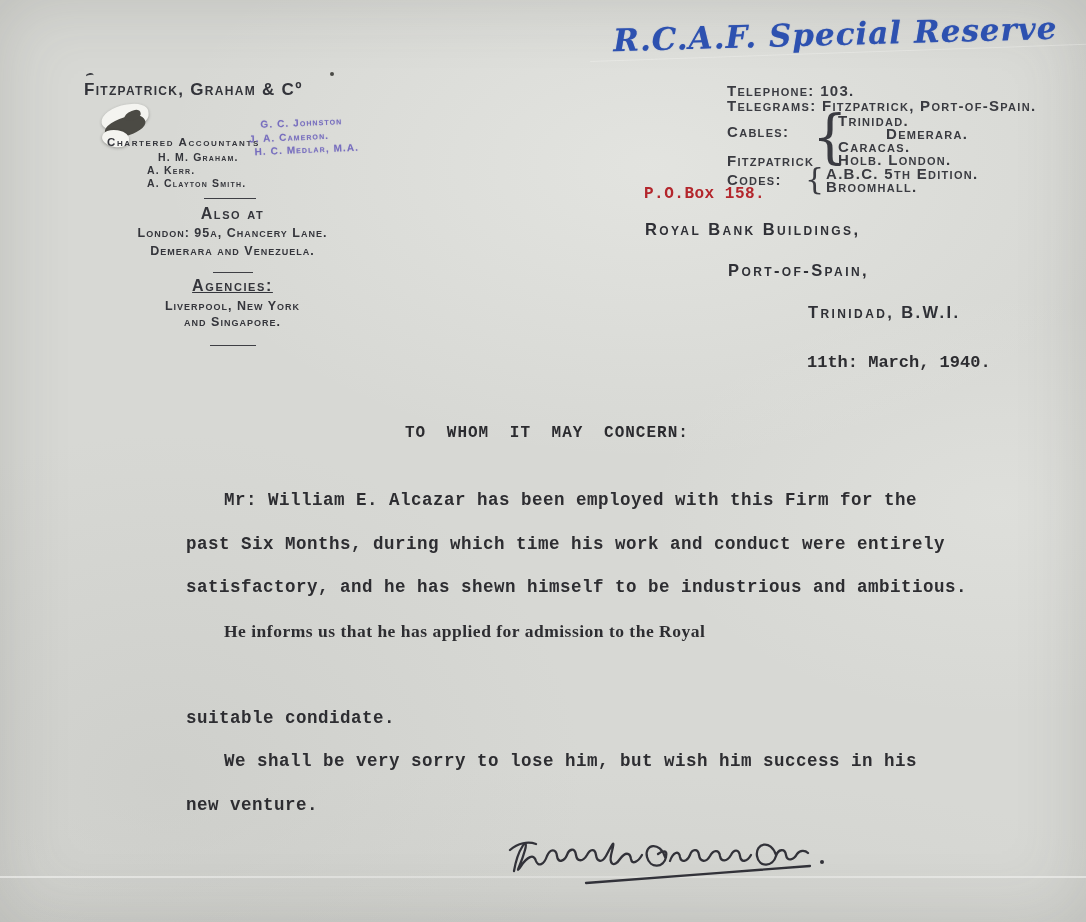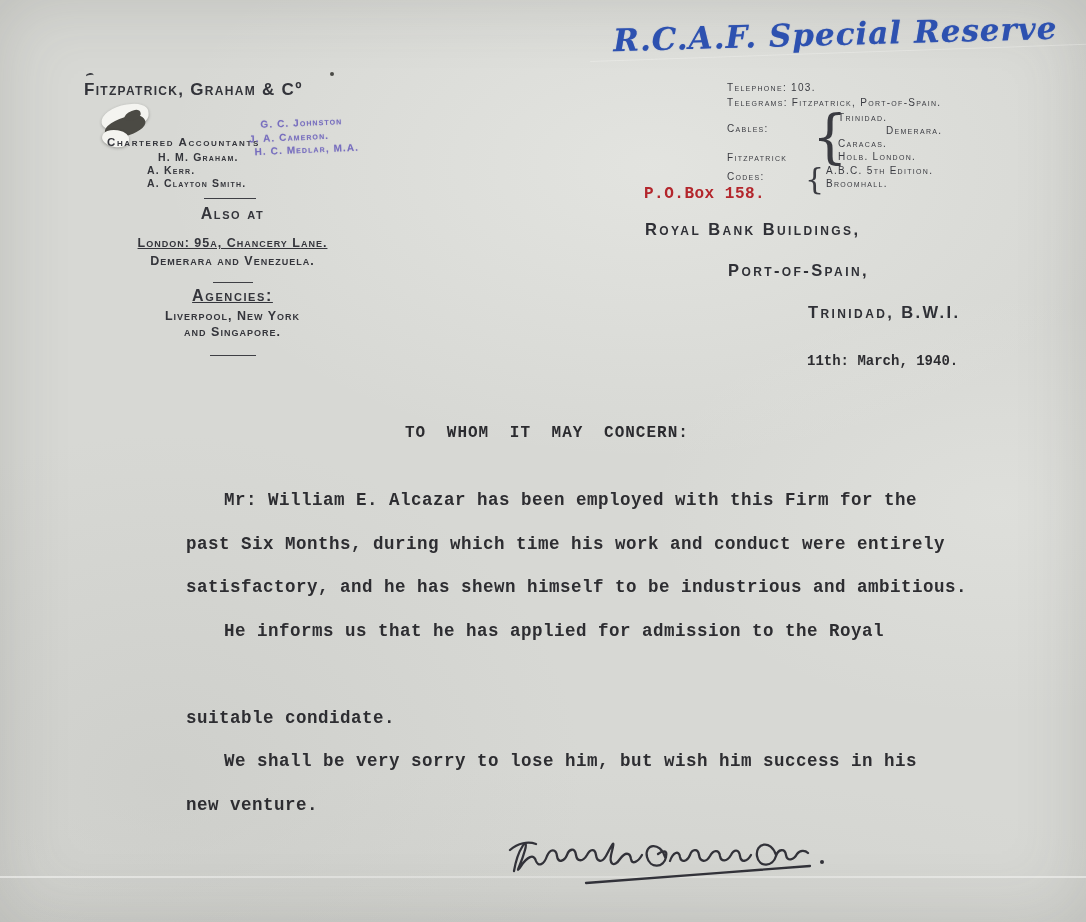--- a/index.html
+++ b/index.html
@@ -32,25 +32,25 @@
   .rule{border-top:1.6px solid #3e3f44;height:0;}
   .leftcenter{width:345px;text-align:center;}
   .leftcenter .small{font-size:16px;letter-spacing:1.6px;font-weight:700;}
   .leftcenter .big{font-size:12.5px;letter-spacing:1px;font-weight:700;}
   .leftcenter .inrule{display:inline-block;border-top:1.6px solid #3e3f44;height:0;}
   .stamp{
     transform:rotate(-2.5deg);color:rgba(114,104,189,.92);
     font-size:10px;letter-spacing:1.1px;font-weight:700;line-height:13.5px;
     text-shadow:0 0 1px rgba(114,104,189,.4);white-space:nowrap;
   }
-  .rh{font-size:10px;letter-spacing:1.3px;font-weight:400;white-space:nowrap;color:#3a3b41;}
+  .rh{font-size:15px;letter-spacing:1.3px;font-weight:700;white-space:nowrap;color:#3a3b41;}
   .brace{font-family:"DejaVu Serif", serif;font-weight:400;color:#3a3b41;}
   .pobox{font-family:"Liberation Mono", monospace;font-weight:700;font-size:16px;color:#b3262c;letter-spacing:.5px;white-space:nowrap;}
   .addr{font-size:16.5px;letter-spacing:2.4px;font-weight:700;color:#2f3036;white-space:nowrap;}
-  .dateline{font-size:14px;white-space:nowrap;}
+  .dateline{font-size:17px;white-space:nowrap;}
   .salutation{font-size:16px;font-weight:700;letter-spacing:1px;word-spacing:10px;white-space:nowrap;color:#2b2b2f;}
   .bodyline{font-size:17.5px;letter-spacing:.5px;white-space:nowrap;}
   .sig{stroke:#26262e;fill:none;stroke-width:2.3;stroke-linecap:round;stroke-linejoin:round;opacity:.93;}
   
   .hole-w{background:#f4f4f0;box-shadow:0 1px 3px rgba(40,40,38,.35);}
   .hole-d{background:#4b4a44;}
   .speck{background:#4a4a46;border-radius:50%;}
   .crease-h{left:0;top:876px;width:1086px;height:2px;
     background:linear-gradient(90deg, rgba(250,250,248,.9), rgba(250,250,248,.45) 55%, rgba(250,250,248,.85));
     opacity:.6;}
@@ -82,21 +82,21 @@
   <div class="abs stamp sc" style="left:249px;top:116px;">
     <div style="margin-left:12px;">G. C. Johnston</div>
     <div>J. A. Cameron.</div>
     <div style="margin-left:5px;">H. C. Medlar, M.A.</div>
   </div>
 
   <div class="abs rule" style="left:204px;top:198px;width:52px;"></div>
 
   <div class="abs leftcenter" style="left:60px;top:205px;">
     <div class="small sc">Also at</div>
-    <div class="big sc" style="margin-top:13px;text-decoration:underline;">London: 95a, Chancery Lane.</div>
+    <div class="big sc" style="margin-top:3px;">London: 95a, Chancery Lane.</div>
     <div class="big sc" style="margin-top:4px;">Demerara and Venezuela.</div>
     <div style="margin-top:1px;"><span class="inrule" style="width:40px;"></span></div>
     <div class="small sc" style="margin-top:0px;text-decoration:underline;">Agencies:</div>
     <div class="big sc" style="margin-top:4px;">Liverpool, New York</div>
     <div class="big sc" style="margin-top:2px;">and Singapore.</div>
     <div style="margin-top:3px;"><span class="inrule" style="width:46px;"></span></div>
   </div>
 
   <div class="abs rh sc" style="left:727px;top:82px;">Telephone: 103.</div>
   <div class="abs rh sc" style="left:727px;top:97px;">Telegrams: Fitzpatrick, Port-of-Spain.</div>
@@ -121,21 +121,21 @@
   <div class="abs addr sc" style="left:808px;top:303px;">Trinidad, B.W.I.</div>
 
   <div class="abs type dateline" style="left:807px;top:353px;">11th: March, 1940.</div>
 
   <div class="abs type salutation" style="left:405px;top:424px;">TO WHOM IT MAY CONCERN:</div>
 
   <div class="abs type bodyline" style="left:224px;top:490px;">Mr: William E. Alcazar has been employed with this Firm for the</div>
   <div class="abs type bodyline" style="left:186px;top:577px;">satisfactory, and he has shewn himself to be industrious and ambitious.</div>
   <div class="abs type bodyline" style="left:186px;top:534px;">past Six Months, during which time his work and conduct were entirely</div>
 
-  <div class="abs type bodyline" style="left:224px;top:621px;">He informs us that he has applied for admission to the Royal</div>
+  <div class="abs type bodyline" style="left:224px;top:621px;font-family:Liberation Serif, serif;">He informs us that he has applied for admission to the Royal</div>
   <div class="abs type bodyline" style="left:186px;top:708px;">suitable condidate.</div>
 
   <div class="abs type bodyline" style="left:224px;top:751px;">We shall be very sorry to lose him, but wish him success in his</div>
   <div class="abs type bodyline" style="left:186px;top:795px;">new venture.</div>
 
   <div class="abs" style="left:498px;top:824px;width:352px;height:66px;" title="Fitzpatrick Graham &amp; Co">
     <svg class="sig" width="352" height="66" viewBox="0 0 352 66">
       <path d="M16,47 C20,24 31,11 27,26 C23,41 16,52 23,42 C29,33 36,29 38,37 C40,43 46,41 49,32 C52,25 58,24 59,32 C60,39 66,38 69,31 C71,25 77,23 78,31 C79,38 85,38 89,31 C92,25 97,24 98,31 C99,38 104,39 108,32 C112,25 118,11 114,27 C110,41 116,44 122,35 C127,28 132,28 133,35 C134,41 140,38 144,31"></path>
       <path d="M12,26 C20,19 30,17 38,20"></path>
       <path d="M167,33 C162,17 146,20 149,33 C152,45 166,44 168,33 C170,25 164,27 160,30 M172,37 C175,28 181,26 182,33 C183,39 189,38 192,31 C194,25 200,24 201,31 C202,38 208,39 212,32 C215,26 221,25 222,32 C223,38 229,38 233,31 C236,25 241,25 242,32 C243,39 249,38 253,31"></path>

